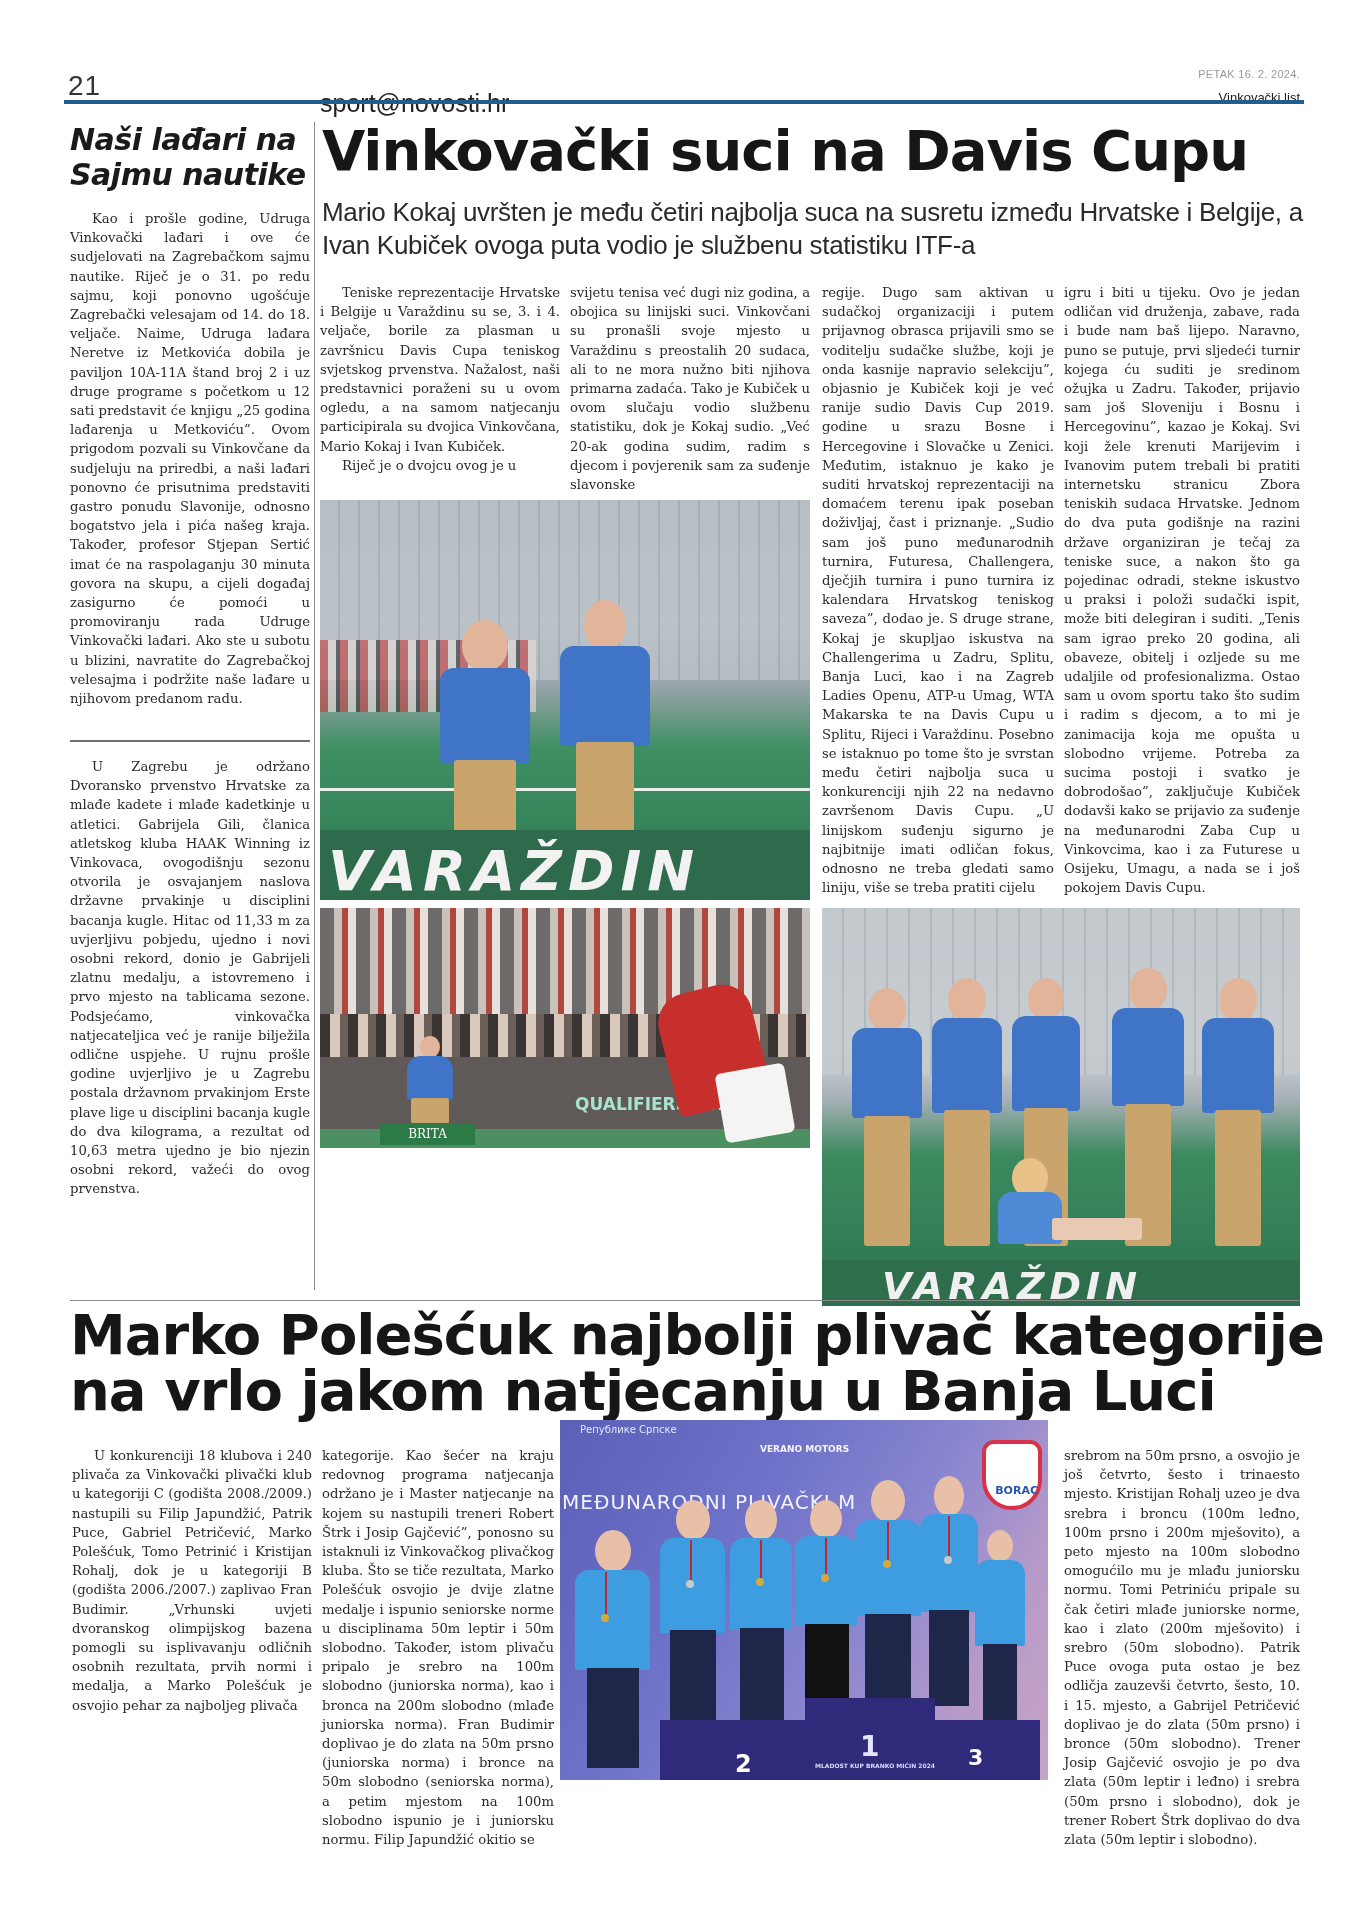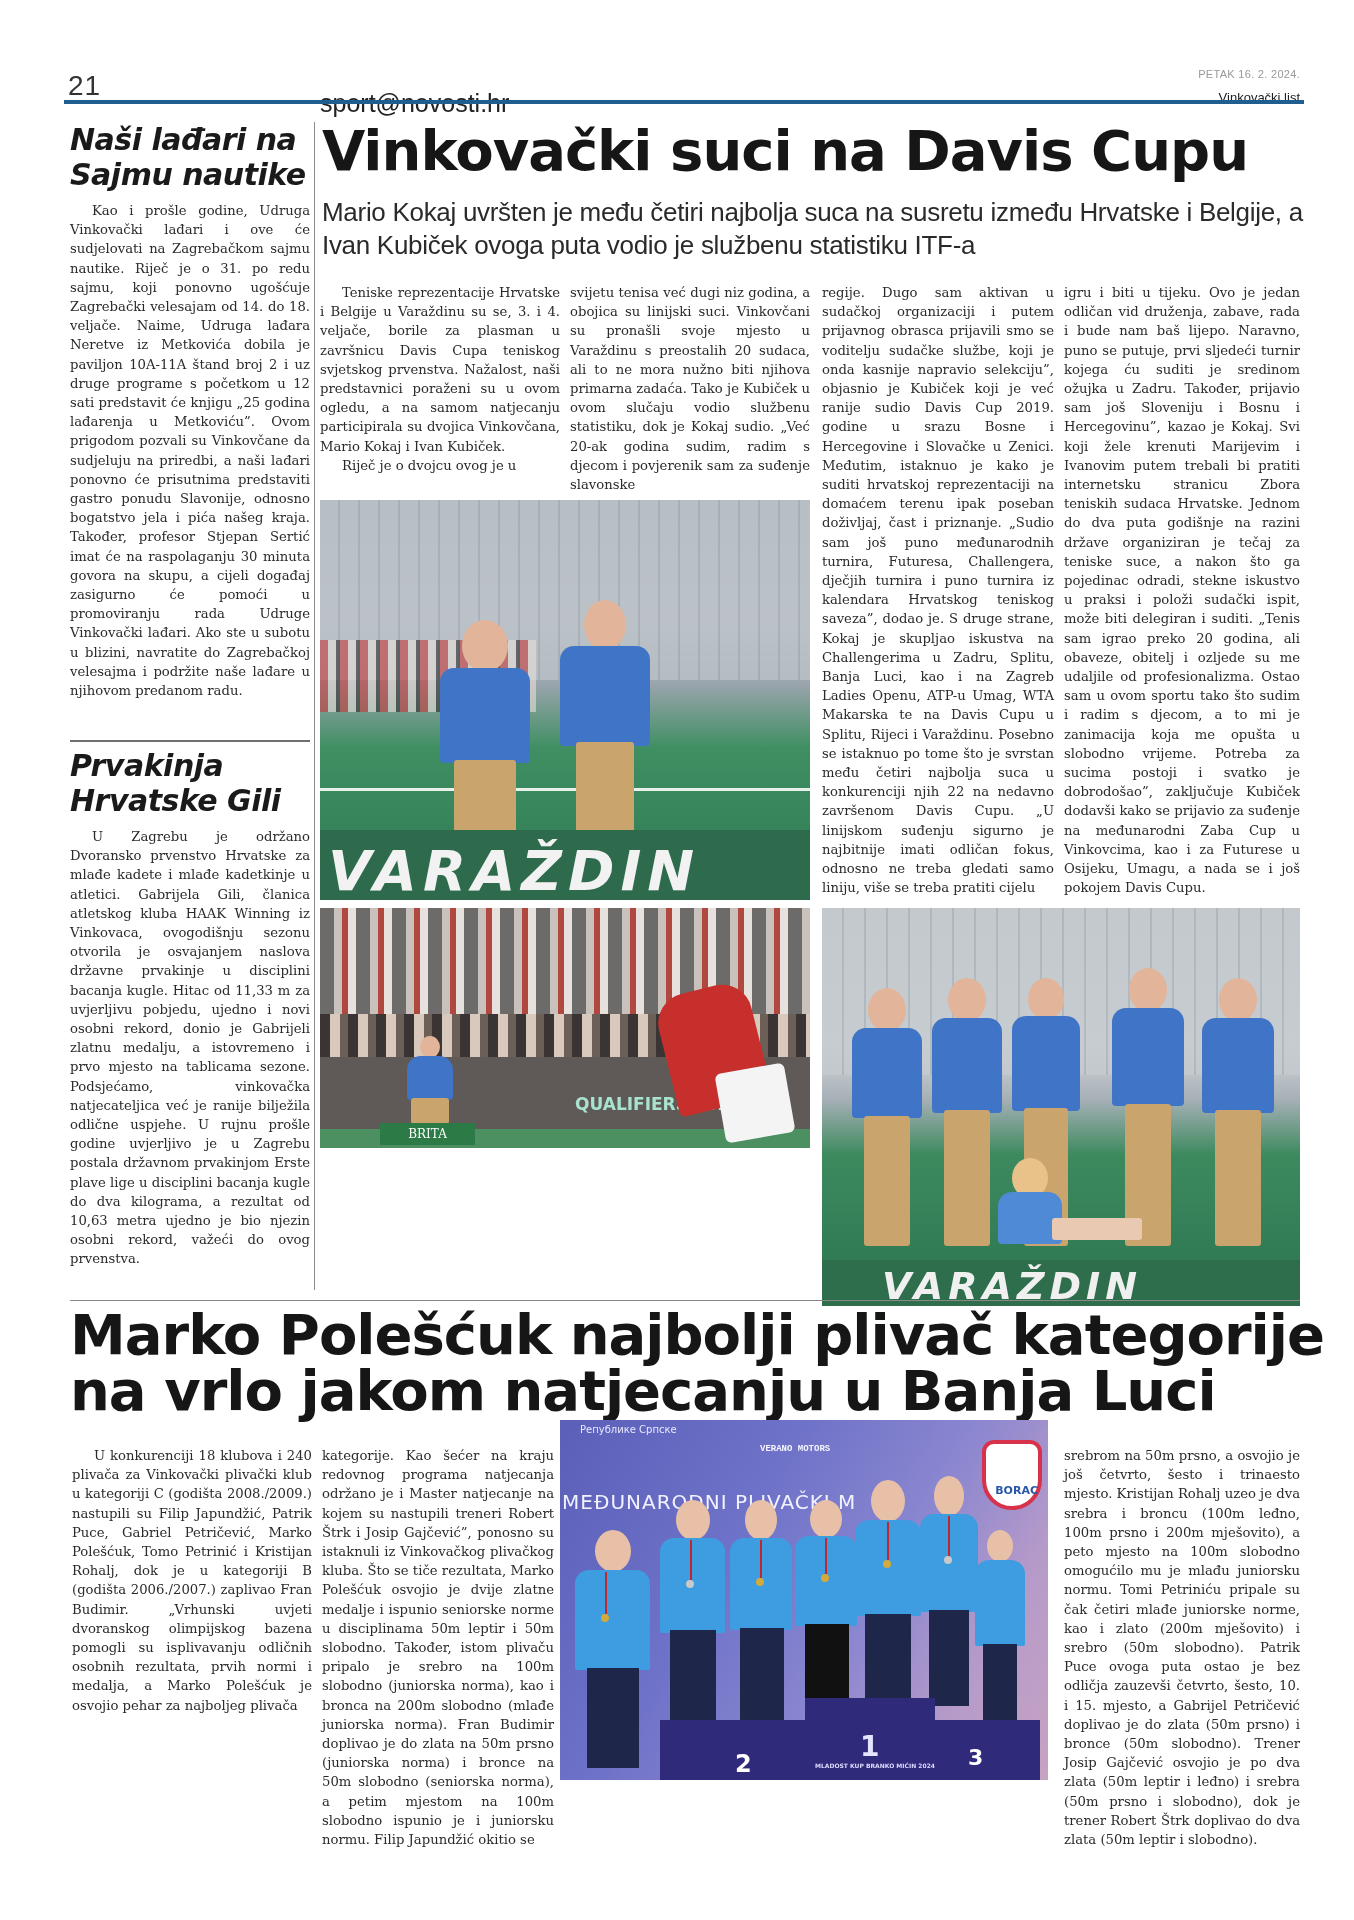--- a/index.html
+++ b/index.html
@@ -65,21 +65,21 @@
       background: linear-gradient(180deg, #bcc3c9 0%, #d1d6da 35%, #a7b0b7 48%, #3d8a5f 62%, #2c7450 100%); }
     .ph3 .stands { position:absolute; left:0; top:0; width:100%; height:42%;
       background: repeating-linear-gradient(90deg, #c4cace 0 20px, #adb5bb 20px 22px); opacity: .85; }
     .ph3 .board { position:absolute; left:0; bottom:0; width:100%; height:46px; background:#2e6e4d; }
     .ph3 .board .banner-text { left: 60px; top: 4px; font-size: 38px; color:#f0f0f0; letter-spacing: 5px; font-style: italic; }
 
     
     .ph4 { left: 560px; top: 1420px; width: 488px; height: 360px;
       background: linear-gradient(120deg, #5b5fb8 0%, #6e72c8 35%, #8a86d0 60%, #b59ac9 80%, #c7a3c2 100%); }
     .ph4 .sponsor1 { left: 20px; top: 4px; font-size: 10px; color: #e8e8ff; font-weight: normal; }
-    .ph4 .sponsor2 { left: 200px; top: 24px; font-size: 9px; color: #f4f4ff; font-family: Liberation Mono, monospace; }
+    .ph4 .sponsor2 { left: 200px; top: 24px; font-size: 9px; color: #f4f4ff; }
     .ph4 .banner-main { left: 2px; top: 70px; font-size: 20px; color: #f2f2ff; font-weight: normal; letter-spacing: 1px; }
     .ph4 .club-logo { position:absolute; right: 6px; top: 20px; width: 60px; height: 70px; border-radius: 12px 12px 30px 30px; background:#ffffff; border: 4px solid #d8324a; }
     .ph4 .club-name { right: 10px; top: 64px; font-size: 11px; color: #2a56a8; }
     .ph4 .podium { position:absolute; left: 100px; bottom: 0; width: 380px; height: 60px; background:#2f2a7a; }
     .ph4 .podium-1 { position:absolute; left: 245px; bottom: 60px; width: 130px; height: 22px; background:#2f2a7a; }
     .ph4 .pnum { position:absolute; font-family: "DejaVu Sans", sans-serif; font-weight: bold; color: #ffffff; }
     .ph4 .pn1 { left: 300px; top: 310px; font-size: 28px; color: #e4e4ff; }
     .ph4 .pn2 { left: 175px; top: 330px; font-size: 24px; }
     .ph4 .pn3 { left: 408px; top: 325px; font-size: 22px; }
     .ph4 .podium-label { left: 255px; top: 342px; font-size: 6px; color:#dcdcff; font-weight: bold; }
@@ -96,29 +96,28 @@
 <div class="abs page-num">21</div>
 <div class="abs email">sport@novosti.hr</div>
 <div class="abs hdr-right">
   <div class="hdr-date">PETAK 16. 2. 2024.</div>
   <div class="hdr-paper">Vinkovački list</div>
 </div>
 <div class="abs hdr-rule"></div>
 
 <div class="abs" style="left:70px; top:122px; width:240px;">
   <h2 class="side-head">Naši lađari na Sajmu nautike</h2>
-  <div class="body-text" style="margin-top:9px;">
+  <div class="body-text" style="margin-top:17px;">
     <p>Kao i prošle godine, Udruga Vinkovački lađari i ove će sudjelovati na Zagrebačkom sajmu nautike. Riječ je o 31. po redu sajmu, koji ponovno ugošćuje Zagrebački velesajam od 14. do 18. veljače. Naime, Udruga lađara Neretve iz Metkovića dobila je paviljon 10A-11A štand broj 2 i uz druge programe s početkom u 12 sati predstavit će knjigu „25 godina lađarenja u Metkoviću”. Ovom prigodom pozvali su Vinkovčane da sudjeluju na priredbi, a naši lađari ponovno će prisutnima predstaviti gastro ponudu Slavonije, odnosno bogatstvo jela i pića našeg kraja. Također, profesor Stjepan Sertić imat će na raspolaganju 30 minuta govora na skupu, a cijeli događaj zasigurno će pomoći u promoviranju rada Udruge Vinkovački lađari. Ako ste u subotu u blizini, navratite do Zagrebačkoj velesajma i podržite naše lađare u njihovom predanom radu.</p>
   </div>
 </div>
 
 <div class="abs hrule" style="left:70px; top:740px; width:240px;"></div>
 
 <div class="abs" style="left:70px; top:748px; width:240px;">
-  <h2 class="side-head">Prvakinja Hrvatske Gili</h2>
   <div class="body-text" style="margin-top:9px;">
     <p>U Zagrebu je održano Dvoransko prvenstvo Hrvatske za mlađe kadete i mlađe kadetkinje u atletici. Gabrijela Gili, članica atletskog kluba HAAK Winning iz Vinkovaca, ovogodišnju sezonu otvorila je osvajanjem naslova državne prvakinje u disciplini bacanja kugle. Hitac od 11,33 m za uvjerljivu pobjedu, ujedno i novi osobni rekord, donio je Gabrijeli zlatnu medalju, a istovremeno i prvo mjesto na tablicama sezone. Podsjećamo, vinkovačka natjecateljica već je ranije bilježila odlične uspjehe. U rujnu prošle godine uvjerljivo je u Zagrebu postala državnom prvakinjom Erste plave lige u disciplini bacanja kugle do dva kilograma, a rezultat od 10,63 metra ujedno je bio njezin osobni rekord, važeći do ovog prvenstva.</p>
   </div>
 </div>
 
 <div class="abs vrule" style="left:314px; top:122px; height:1168px;"></div>
 
 <h1 class="abs main-head" style="left:322px; top:118px; font-size:56px; line-height:66px; white-space:nowrap;">Vinkovački suci na Davis Cupu</h1>
 <div class="abs subhead" style="left:322px; top:196px; width:985px;">Mario Kokaj uvršten je među četiri najbolja suca na susretu između Hrvatske i Belgije, a Ivan Kubiček ovoga puta vodio je službenu statistiku ITF-a</div>
 

